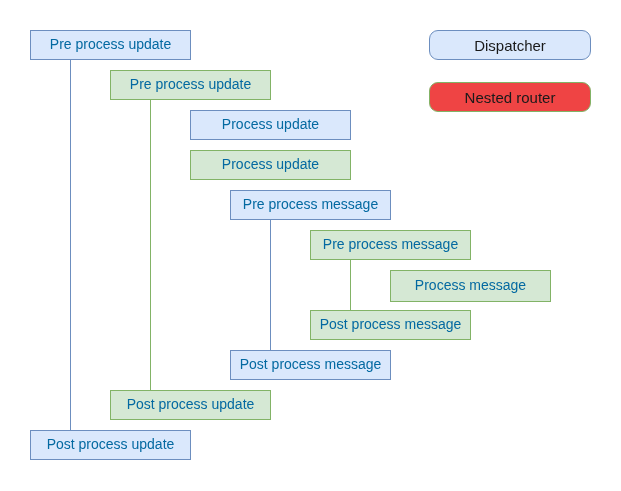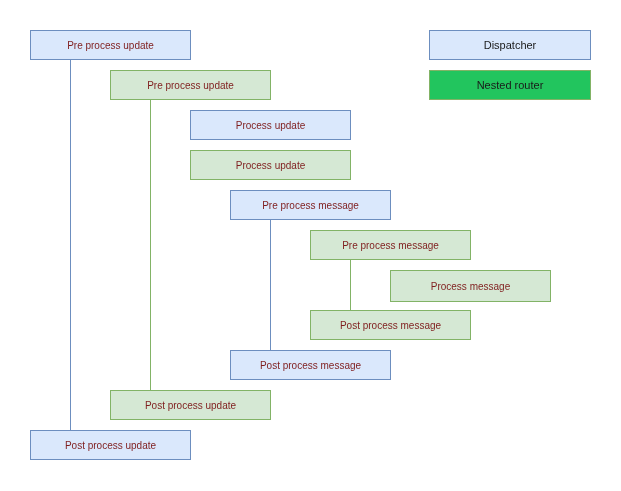--- a/index.html
+++ b/index.html
@@ -16,23 +16,23 @@
     height: 491px;
     background: #ffffff;
     overflow: hidden;
   }
   .node {
     position: absolute;
     box-sizing: border-box;
     display: flex;
     align-items: center;
     justify-content: center;
-    font-size: 10px;
+    font-size: 14px;
     line-height: 1.1;
-    color: #7f1d1d;
+    color: #0369a1;
     border-width: 1px;
     border-style: solid;
     text-align: left;
     white-space: nowrap;
   }
   .node.blue {
     background: #dae8fc;
     border-color: #6c8ebf;
   }
   .node.green {
@@ -48,33 +48,35 @@
   }
   .connector.green {
     background: #82b366;
   }
   .legend-node {
     position: absolute;
     box-sizing: border-box;
     display: flex;
     align-items: center;
     justify-content: center;
-    font-size: 11px;
+    font-size: 15px;
     color: #1a1a1a;
     border-width: 1px;
     border-style: solid;
     white-space: nowrap;
+    border-radius: 9px;
   }
   .legend-node.blue {
     background: #dae8fc;
     border-color: #6c8ebf;
   }
   .legend-node.green {
-    background: #22c55e;
+    background: #ef4444;
     border-color: #82b366;
+    margin-top: 12px;
   }
 </style>
 </head>
 <body>
 
 <div id="diagram-canvas" style="width: 621px; height: 491px; background: rgb(255, 255, 255);">
     <div class="connector blue" style="left: 70px; top: 60px; height: 370px;"></div>
     <div class="connector green" style="left: 150px; top: 100px; height: 290px;"></div>
     <div class="connector blue" style="left: 270px; top: 220px; height: 130px;"></div>
     <div class="connector green" style="left: 350px; top: 260px; height: 50px;"></div>

